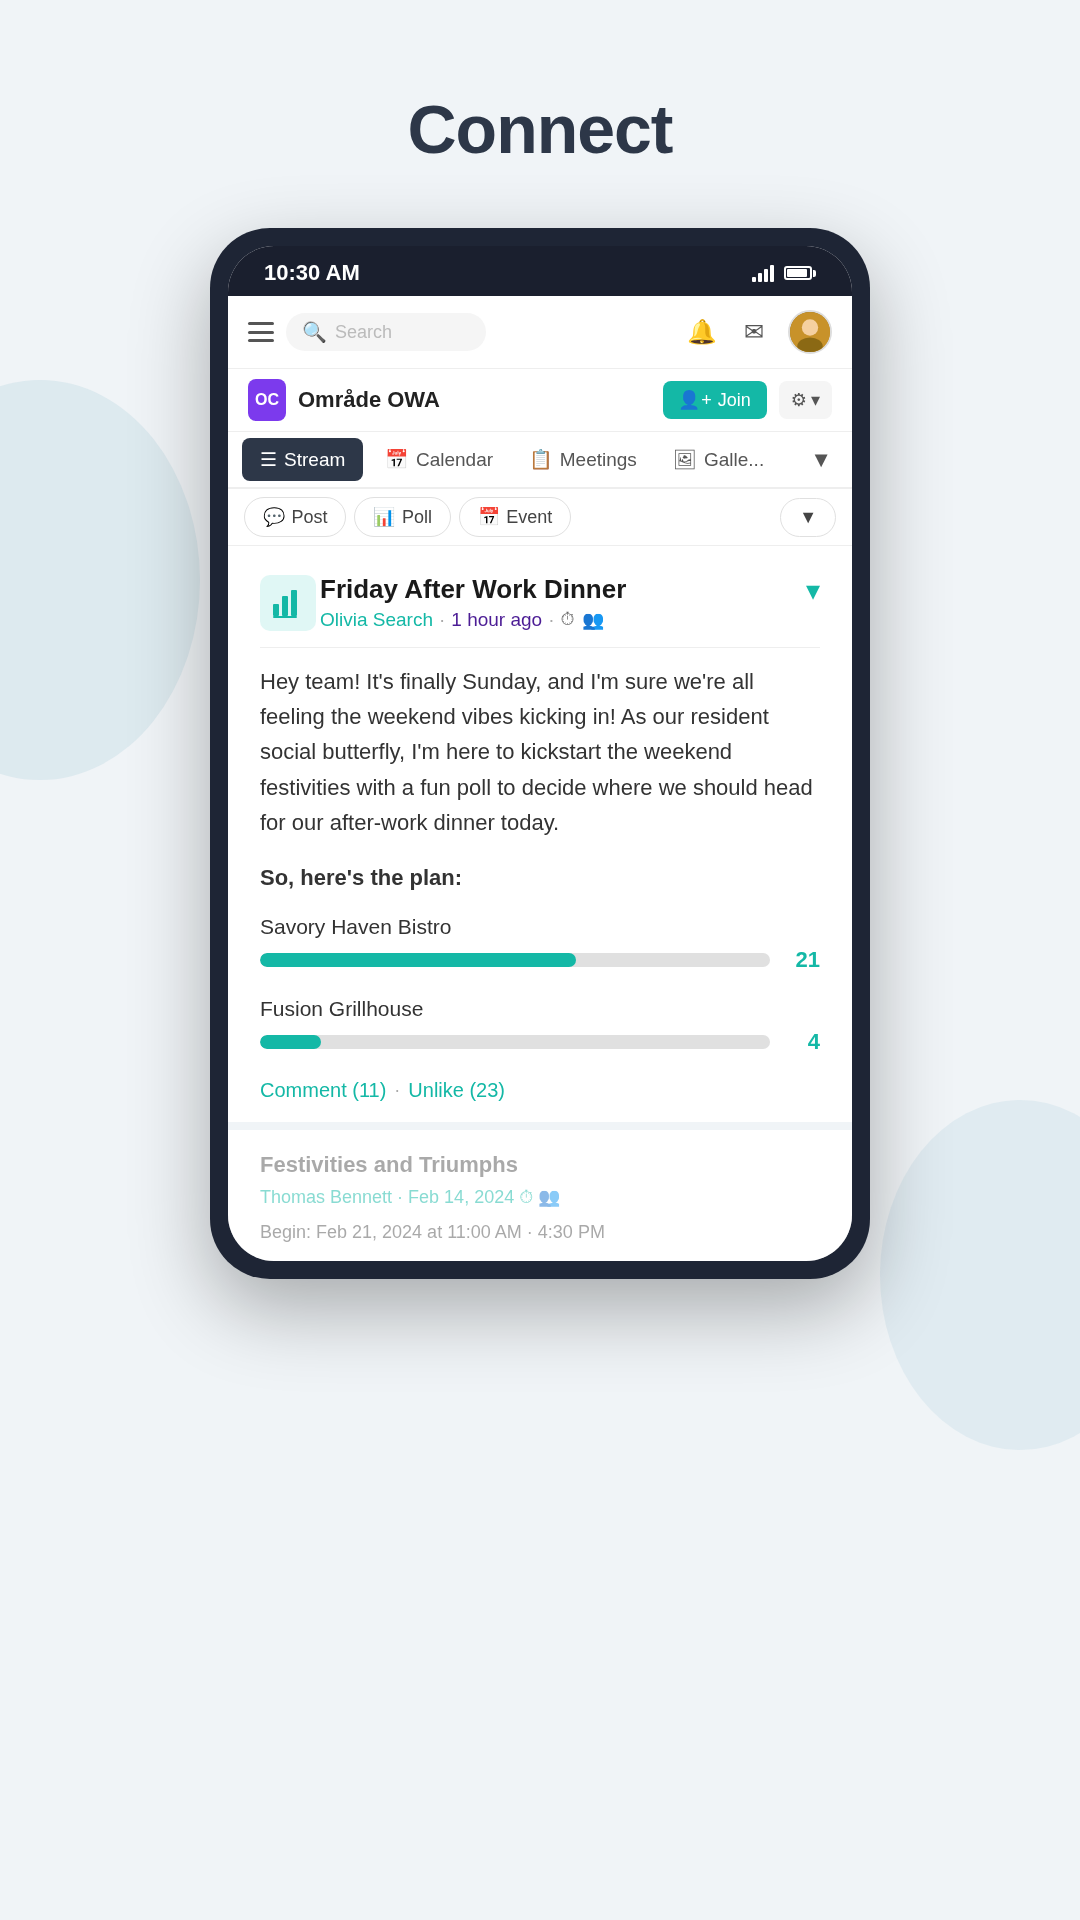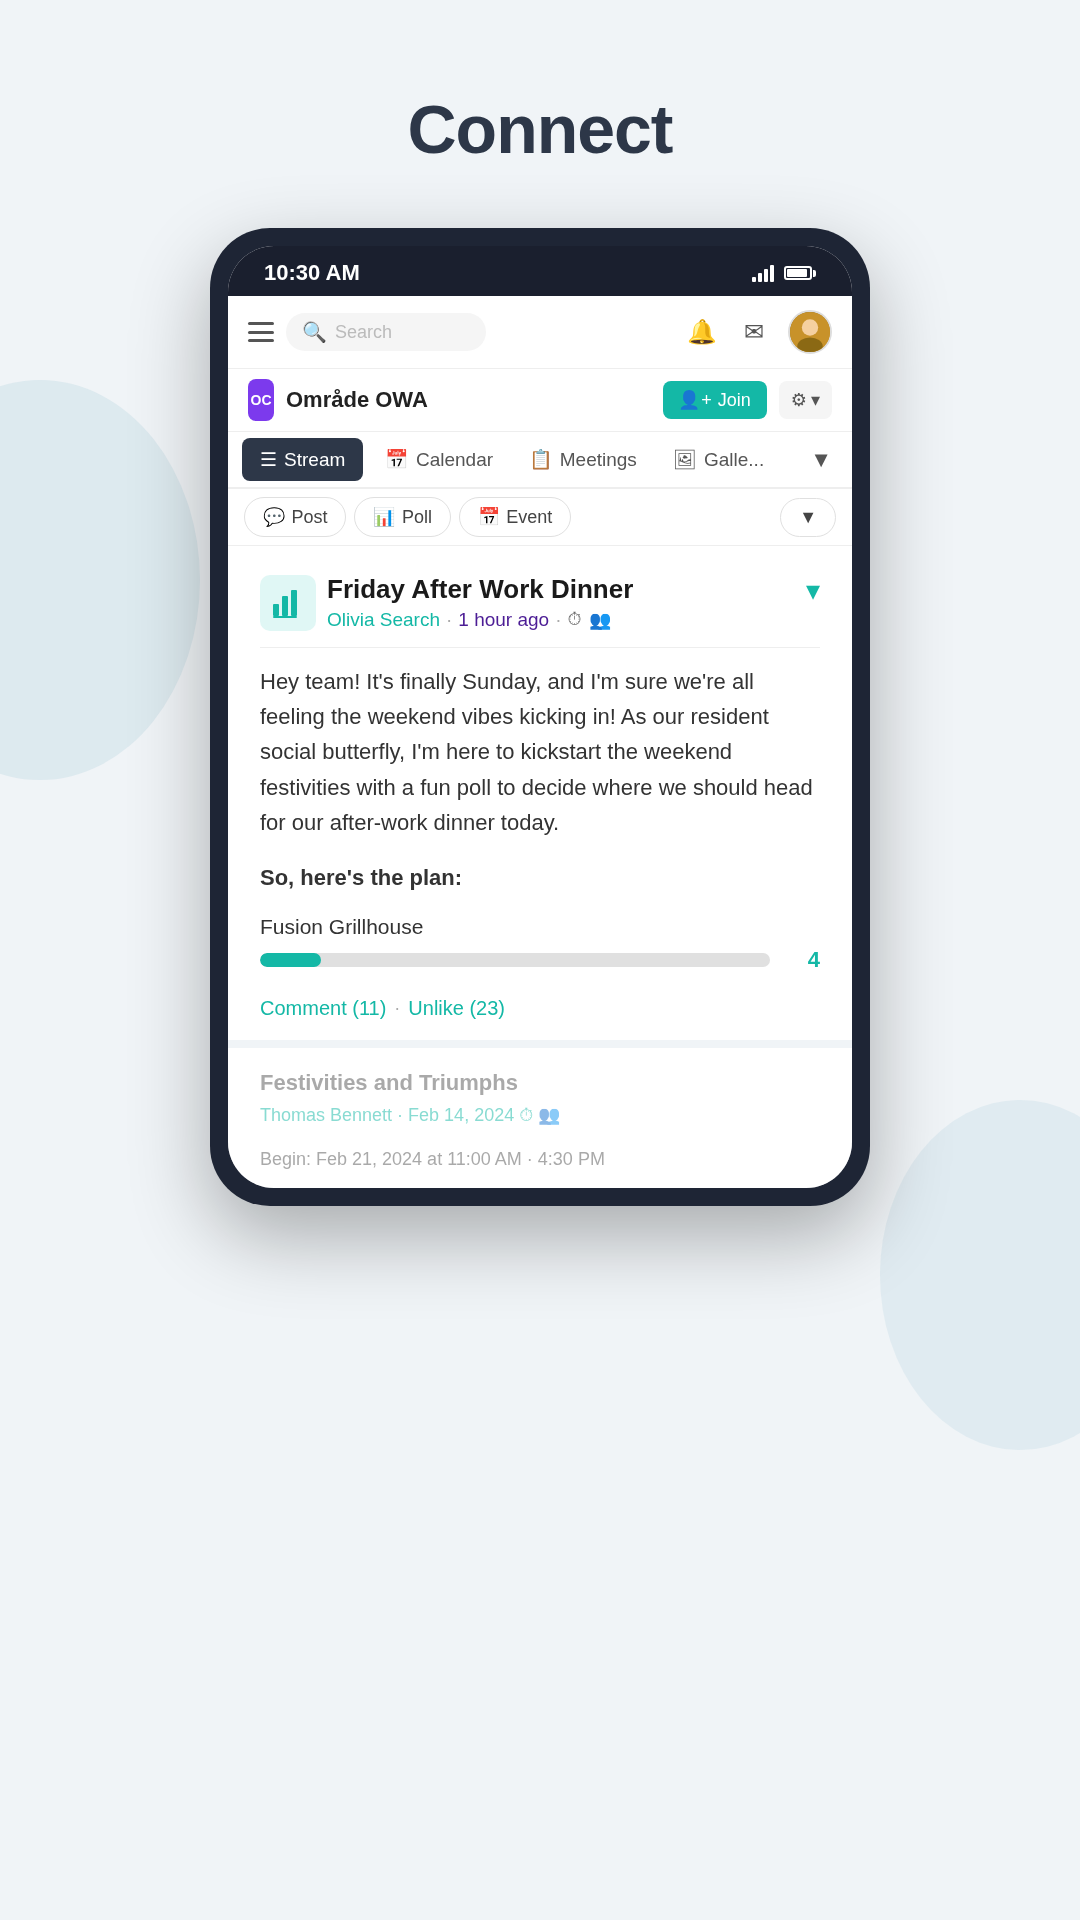--- a/index.html
+++ b/index.html
@@ -123,29 +123,29 @@
     .community-row {
       background: #fff;
       padding: 10px 20px;
       display: flex;
       align-items: center;
       justify-content: space-between;
       border-bottom: 1px solid #eee;
     }
     .community-left { display: flex; align-items: center; gap: 12px; }
     .community-icon {
-      width: 26px;
+      width: 38px;
       height: 42px;
       background: #7c3aed;
       border-radius: 8px;
       display: flex;
       align-items: center;
       justify-content: center;
       color: #fff;
-      font-size: 14px;
+      font-size: 16px;
       font-weight: bold;
     }
     .community-name { font-size: 22px; font-weight: 600; color: #222; }
     .community-actions { display: flex; gap: 12px; align-items: center; }
     .btn-join {
       background: #14b8a6;
       color: #fff;
       border: none;
       border-radius: 8px;
       padding: 8px 16px;
@@ -225,21 +225,21 @@
       padding: 28px 32px 20px;
       border-bottom: 8px solid #f0f4f7;
     }
 
     .post-header {
       display: flex;
       align-items: flex-start;
       justify-content: space-between;
       margin-bottom: 10px;
     }
-    .post-header-left { display: flex; align-items: center; gap: 11px; justify-content: space-between; }
+    .post-header-left { display: flex; align-items: center; gap: 4px; justify-content: space-between; }
     .post-icon {
       width: 56px;
       height: 56px;
       background: #e0f7f5;
       border-radius: 10px;
       display: flex;
       align-items: center;
       justify-content: center;
     }
     .post-icon svg { width: 34px; height: 34px; }
@@ -288,21 +288,21 @@
     .post-action-btn { font-size: 20px; color: #14b8a6; cursor: pointer; font-weight: 500; }
     .post-action-dot { color: #aaa; font-size: 18px; }
 
     
     .post-card-partial {
       background: #fff;
       padding: 22px 32px 18px;
       opacity: 0.5;
     }
     .partial-title { font-size: 22px; font-weight: 600; color: #555; margin-bottom: 8px; }
-    .partial-meta { font-size: 18px; color: #14b8a6; margin-bottom: 23px; }
+    .partial-meta { font-size: 18px; color: #14b8a6; margin-bottom: 14px; }
     .partial-text { font-size: 18px; color: #555; }
 
     
     .signal-icon { display: inline-flex; align-items: flex-end; gap: 2px; height: 18px; }
     .signal-bar { background: #fff; border-radius: 1px; width: 4px; }
 
     
     .battery-icon {
       display: inline-flex;
       align-items: center;
@@ -474,20 +474,29 @@
 
       <hr class="divider">
 
       <div class="post-body">
         <span>Hey team! It's finally Sunday, and I'm sure we're all feeling the weekend vibes kicking in! As our resident social butterfly, I'm here to kickstart the weekend festivities with a fun poll to decide where we should head for our after-work dinner today.</span>
         <strong>So, here's the plan:</strong>
       </div>
 
       <div class="poll-section">
 
+        <div class="poll-option">
+          <div class="poll-label">Savory Haven Bistro</div>
+          <div class="poll-bar-row">
+            <div class="poll-bar-bg">
+              <div class="poll-bar-fill" style="width:62%"></div>
+            </div>
+            <span class="poll-count">21</span>
+          </div>
+        </div>
 
         <div class="poll-option">
           <div class="poll-label">Fusion Grillhouse</div>
           <div class="poll-bar-row">
             <div class="poll-bar-bg">
               <div class="poll-bar-fill" style="width:12%"></div>
             </div>
             <span class="poll-count">4</span>
           </div>
         </div>

